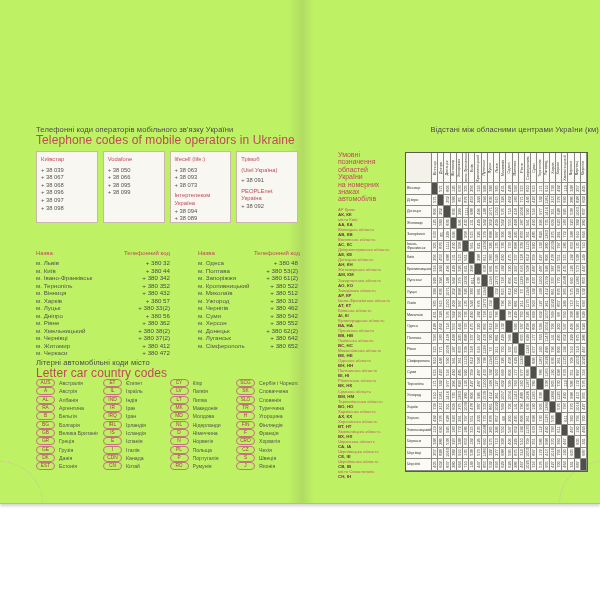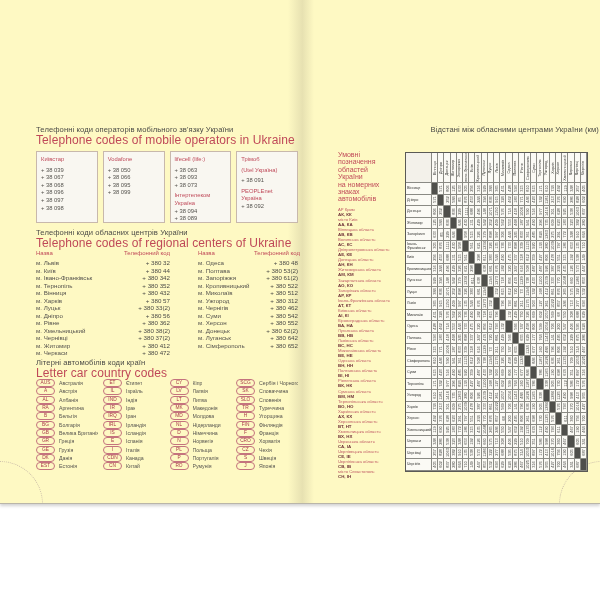--- a/index.html
+++ b/index.html
@@ -1,18 +1,18 @@
 <!DOCTYPE html>
 <html><head>
 <meta charset="utf-8">
 <style>
   html,body{margin:0;padding:0;background:#ffffff;}
   #stage{position:relative;width:600px;height:600px;background:#ffffff;overflow:hidden;
          font-family:"Liberation Sans",sans-serif;color:#55534e;}
-  #book{position:absolute;left:0;top:0;width:600px;height:503px;background:#fef9c3;
+  #book{position:absolute;left:0;top:0;width:600px;height:503px;background:#bef264;
         border-bottom:1px solid #b9b5a9;box-shadow:0 2px 3px rgba(0,0,0,0.18);overflow:hidden;}
   #gutter{position:absolute;left:288px;top:0;width:26px;height:503px;
         background:linear-gradient(to right,rgba(0,0,0,0),rgba(110,100,85,0.16) 55%,rgba(0,0,0,0));}
   .arc{position:absolute;width:84px;height:84px;border:1px dotted #cbbda9;border-radius:50%;top:461px;}
   #arc-l{left:-43px;} #arc-r{left:559px;}
 
   .ua-title{font-size:7.6px;color:#4a4a46;letter-spacing:.1px;}
   .en-title{font-size:12px;color:#bf4858;letter-spacing:.1px;}
 
   
@@ -99,24 +99,20 @@
         </div>
         <div class="op-box">
           <div class="op-name-line op-name">Трімоб</div>
           <div class="op-name">(Utel Україна)</div>
           <div class="op-code">+ 38 091</div>
           <div class="op-sub">PEOPLEnet Україна</div>
           <div class="op-code">+ 38 092</div>
         </div>
       </div>
 
-    <div id="s2-title">
-      <div class="ua-title">Телефонні коди обласних центрів України</div>
-      <div class="en-title">Telephone codes of regional centers of Ukraine</div>
-    </div>
     <div class="pc-head" style="left:36px;">Назва</div>
     <div class="pc-head" style="left:124px;">Телефонний код</div>
     <div class="pc-head" style="left:198px;">Назва</div>
     <div class="pc-head" style="left:254px;">Телефонний код</div>
     <div class="pc-col" id="pc-left" style="left:36px;width:134px;">
         <div class="pc-row">
           <div class="pc-city">м. Львів</div>
           <div class="pc-code">+ 380 32</div>
         </div>
         <div class="pc-row">
@@ -213,21 +209,21 @@
           <div class="pc-city">м. Луганськ</div>
           <div class="pc-code">+ 380 642</div>
         </div>
         <div class="pc-row">
           <div class="pc-city">м. Сімферополь</div>
           <div class="pc-code">+ 380 652</div>
         </div>
       </div>
 
     <div id="s3-title">
-      <div class="ua-title">Літерні автомобілів коди країн</div>
+      <div class="ua-title">Літерні автомобільні коди місто</div>
       <div class="en-title">Letter car country codes</div>
     </div>
     <div id="cc-grid">
         <div class="cc-col">
           <div class="cc-row">
             <div class="cc-badge">AUS</div>
             <div class="cc-name">Австралія</div>
           </div>
           <div class="cc-row">
             <div class="cc-badge">A</div>

